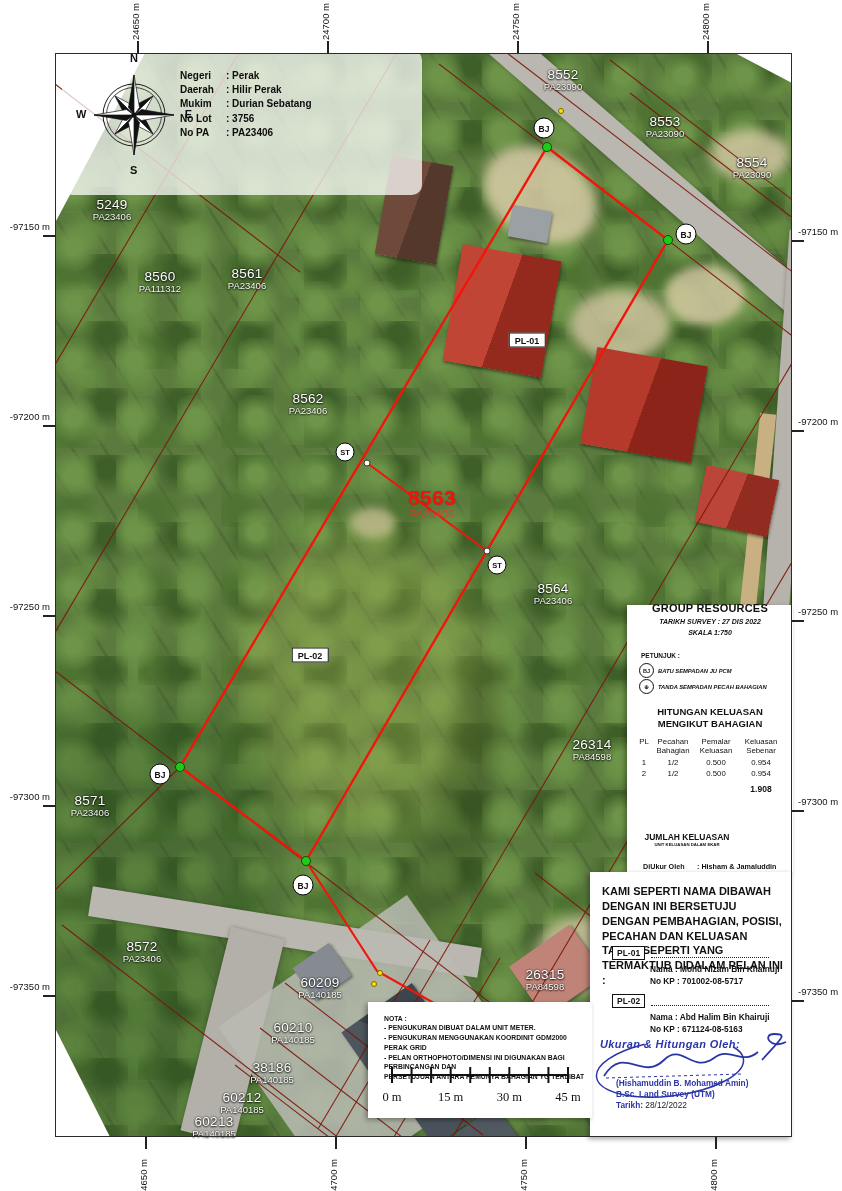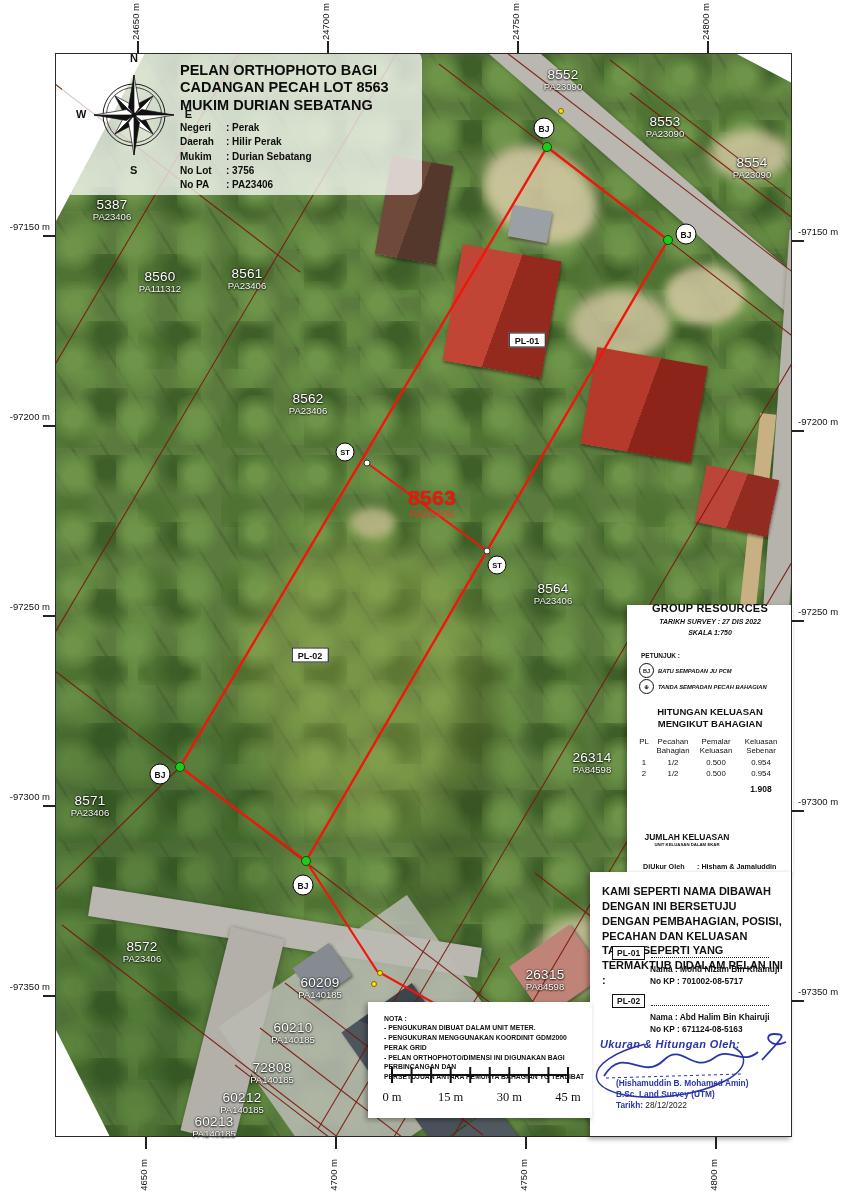--- a/index.html
+++ b/index.html
@@ -227,40 +227,40 @@
       </div>
       <div class="lot-label" style="left: 665px; top: 115px;">
         <div class="no">8553</div>
         <div class="pa">PA23090</div>
       </div>
       <div class="lot-label" style="left: 752px; top: 156px;">
         <div class="no">8554</div>
         <div class="pa">PA23090</div>
       </div>
       <div class="lot-label" style="left: 112px; top: 198px;">
-        <div class="no">5387</div>
+        <div class="no">5249</div>
         <div class="pa">PA23406</div>
       </div>
       <div class="lot-label" style="left: 160px; top: 270px;">
         <div class="no">8560</div>
         <div class="pa">PA111312</div>
       </div>
       <div class="lot-label" style="left: 247px; top: 267px;">
         <div class="no">8561</div>
         <div class="pa">PA23406</div>
       </div>
       <div class="lot-label" style="left: 308px; top: 392px;">
         <div class="no">8562</div>
         <div class="pa">PA23406</div>
       </div>
       <div class="lot-label" style="left: 553px; top: 582px;">
         <div class="no">8564</div>
         <div class="pa">PA23406</div>
       </div>
-      <div class="lot-label" style="left: 592px; top: 738px; margin-top: 13px;">
+      <div class="lot-label" style="left: 592px; top: 738px;">
         <div class="no">26314</div>
         <div class="pa">PA84598</div>
       </div>
       <div class="lot-label" style="left: 90px; top: 794px;">
         <div class="no">8571</div>
         <div class="pa">PA23406</div>
       </div>
       <div class="lot-label" style="left: 142px; top: 940px;">
         <div class="no">8572</div>
         <div class="pa">PA23406</div>
@@ -271,21 +271,21 @@
       </div>
       <div class="lot-label" style="left: 320px; top: 976px;">
         <div class="no">60209</div>
         <div class="pa">PA140185</div>
       </div>
       <div class="lot-label" style="left: 293px; top: 1021px;">
         <div class="no">60210</div>
         <div class="pa">PA140185</div>
       </div>
       <div class="lot-label" style="left: 272px; top: 1061px;">
-        <div class="no">72808</div>
+        <div class="no">38186</div>
         <div class="pa">PA140185</div>
       </div>
       <div class="lot-label" style="left: 242px; top: 1091px;">
         <div class="no">60212</div>
         <div class="pa">PA140185</div>
       </div>
       <div class="lot-label" style="left: 204px; top: 1115px; padding-left: 20px;">
         <div class="no">60213</div>
         <div class="pa">PA140185</div>
       </div>
@@ -343,25 +343,20 @@
           </g>
           <circle r="2.6" fill="#111"></circle>
         </g>
       </svg>
       <span class="cl" style="left:52px;top:-4px;">N</span>
       <span class="cl" style="right:-2px;top:52px;">E</span>
       <span class="cl" style="left:52px;bottom:-2px;">S</span>
       <span class="cl" style="left:-2px;top:52px;">W</span>
     </div>
     <div class="title-text">
-      <h1>
-        <span>PELAN ORTHOPHOTO BAGI</span><br>
-        <span>CADANGAN PECAH LOT 8563</span><br>
-        <span>MUKIM DURIAN SEBATANG</span>
-      </h1>
       <div class="tfields" id="title-fields">
           <div class="row">
             <div class="lab">Negeri</div>
             <div class="val">: Perak</div>
           </div>
           <div class="row">
             <div class="lab">Daerah</div>
             <div class="val">: Hilir Perak</div>
           </div>
           <div class="row">

